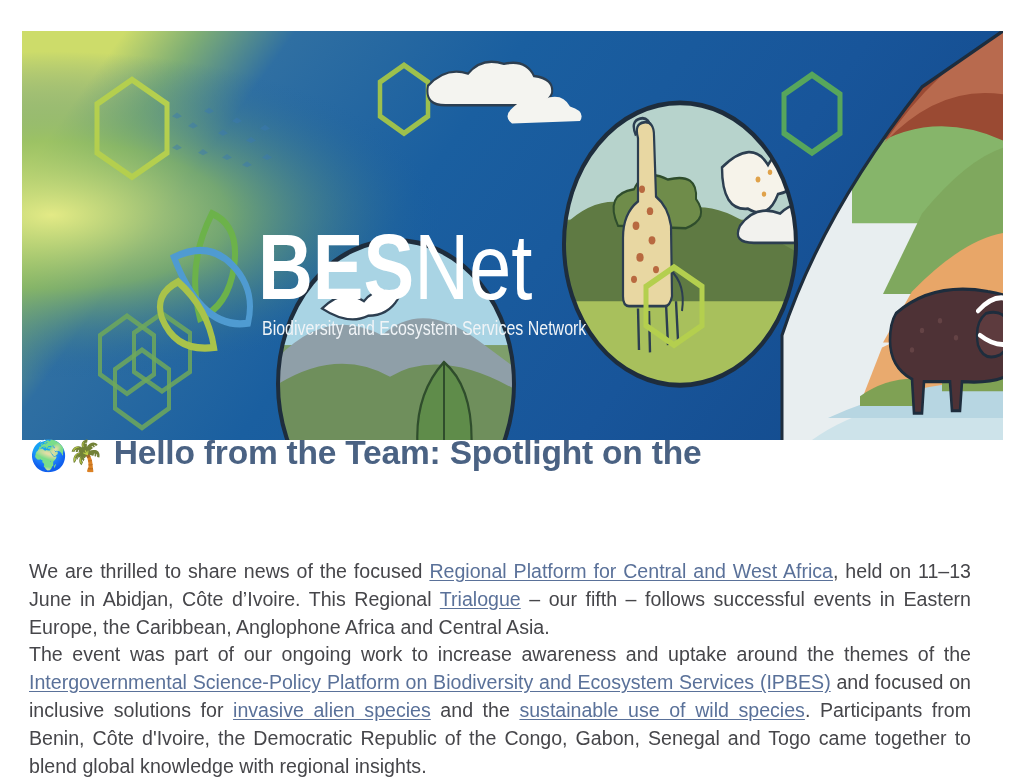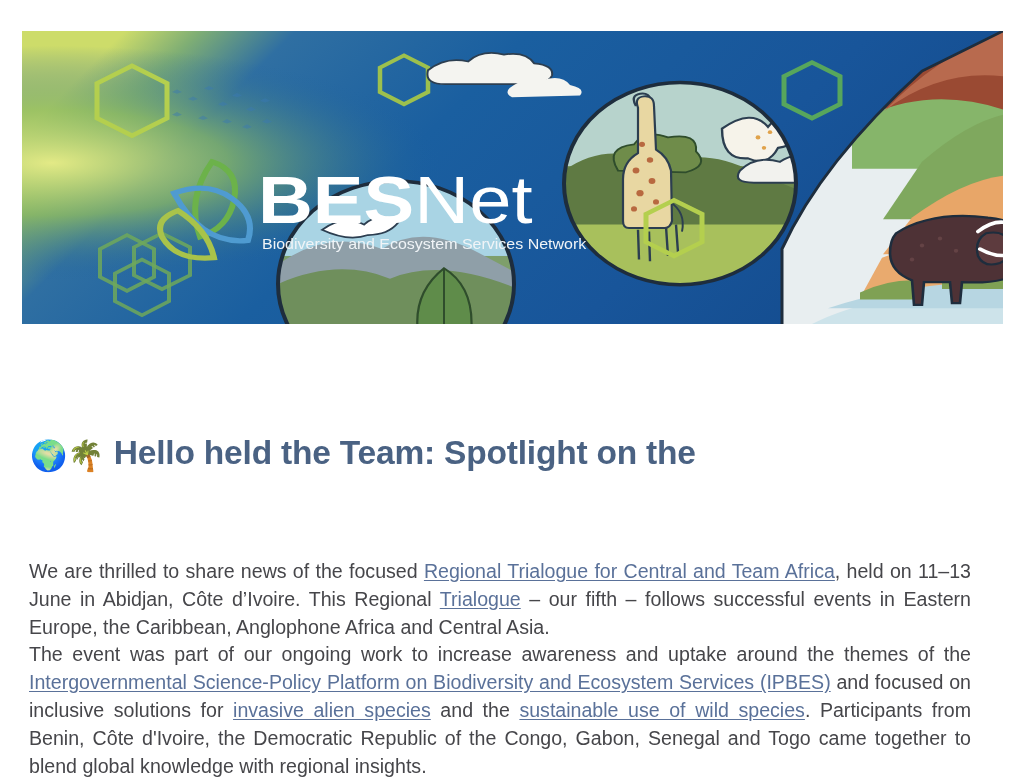--- a/index.html
+++ b/index.html
@@ -12,21 +12,21 @@
     width: 1024px; height: 781px;
     position: relative;
     background: #ffffff;
     overflow: hidden;
   }
 
   
   .banner-wrap {
     position: absolute;
     left: 22px; top: 31px;
-    width: 981px; height: 293px;
+    width: 981px; height: 409px;
     overflow: hidden;
     background: #1c5595;
   }
   .banner-svg { display:block; width:100%; height:100%; }
 
   
   .heading {
     position: absolute;
     left: 30px; top: 400px;
     width: 930px;
@@ -235,20 +235,20 @@
             <path d="M152 186 q34 -14 58 6 q24 20 16 48 q-46 6 -74 -54z" stroke="#4f9bd1" fill="none"></path>
             <path d="M156 206 q30 22 36 54 q-38 4 -52 -24 q-8 -20 16 -30z" stroke="#a9c34a" fill="none"></path>
           </g>
           <text x="236" y="220" font-family="Liberation Sans, sans-serif" font-size="76" font-weight="bold" fill="#ffffff">BES<tspan font-weight="normal">Net</tspan></text>
           <text x="240" y="250" font-family="Liberation Sans, sans-serif" font-size="16" fill="#f0f4f7">Biodiversity and Ecosystem Services Network</text>
         </g>
       </g>
     </svg>
   </div>
 
-  <h1 class="heading"><span class="emoji">🌍</span><span class="emoji">🌴</span> <span>Hello held the Team: Spotlight on the</span><br></h1>
+  <h1 class="heading"><span class="emoji">🌍</span><span class="emoji">🌴</span> <span>Hello from the Team: Spotlight on the</span><br></h1>
 
   <div class="body-copy">
-    <p><span>We are thrilled to share news of the focused </span><a href="#">Regional Trialogue for Central and Team Africa</a><span>, held on  11–13 June in Abidjan, Côte d’Ivoire. This Regional </span><a href="#">Trialogue</a><span> – our fifth – follows successful events in Eastern Europe, the Caribbean, Anglophone Africa and Central Asia.</span></p>
+    <p><span>We are thrilled to share news of the focused </span><a href="#">Regional Platform for Central and West Africa</a><span>, held on  11–13 June in Abidjan, Côte d’Ivoire. This Regional </span><a href="#">Trialogue</a><span> – our fifth – follows successful events in Eastern Europe, the Caribbean, Anglophone Africa and Central Asia.</span></p>
     <p><span>The event was part of our ongoing work to increase awareness and uptake around the themes of the </span><a href="#">Intergovernmental Science-Policy Platform on Biodiversity and Ecosystem Services (IPBES)</a><span> and focused on inclusive solutions for </span><a href="#">invasive alien species</a><span> and the </span><a href="#">sustainable use of wild species</a><span>. Participants from Benin, Côte d'Ivoire, the Democratic Republic of the Congo, Gabon, Senegal and Togo came together to blend global knowledge with regional insights.</span></p>
   </div>
 
 </div>
 
 </body></html>

